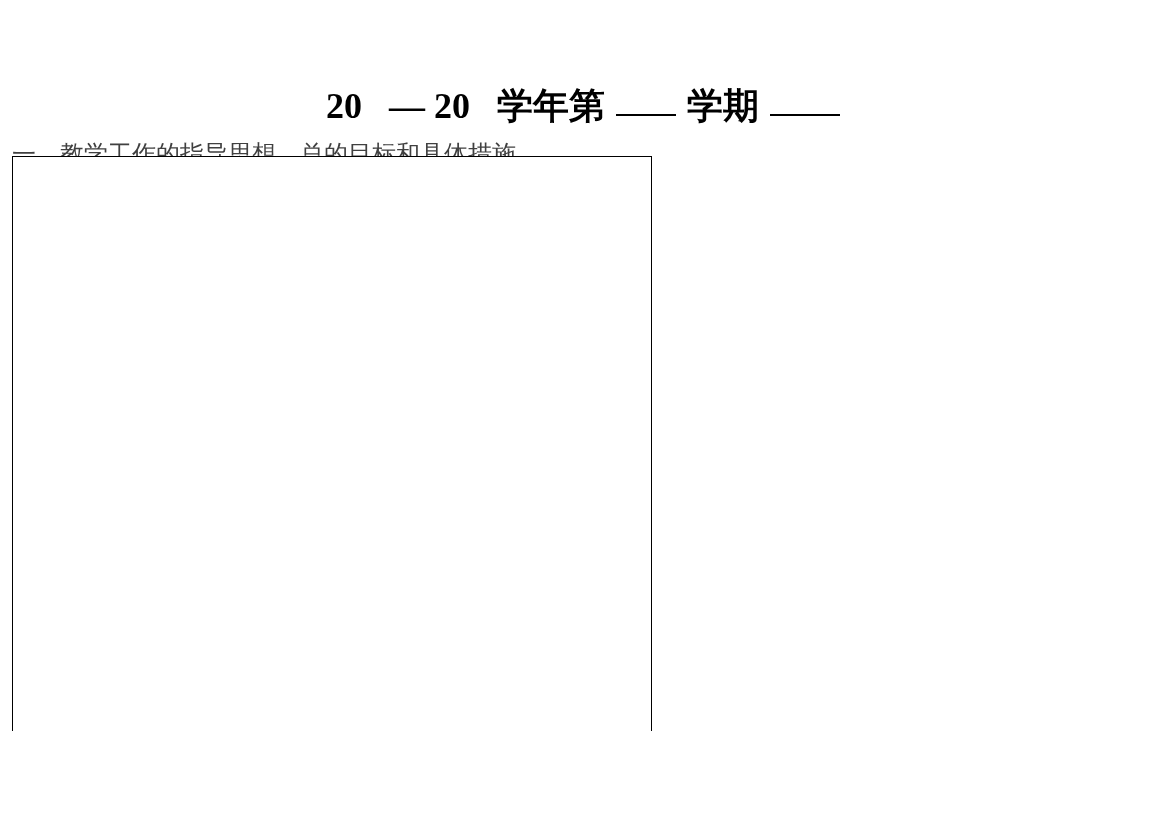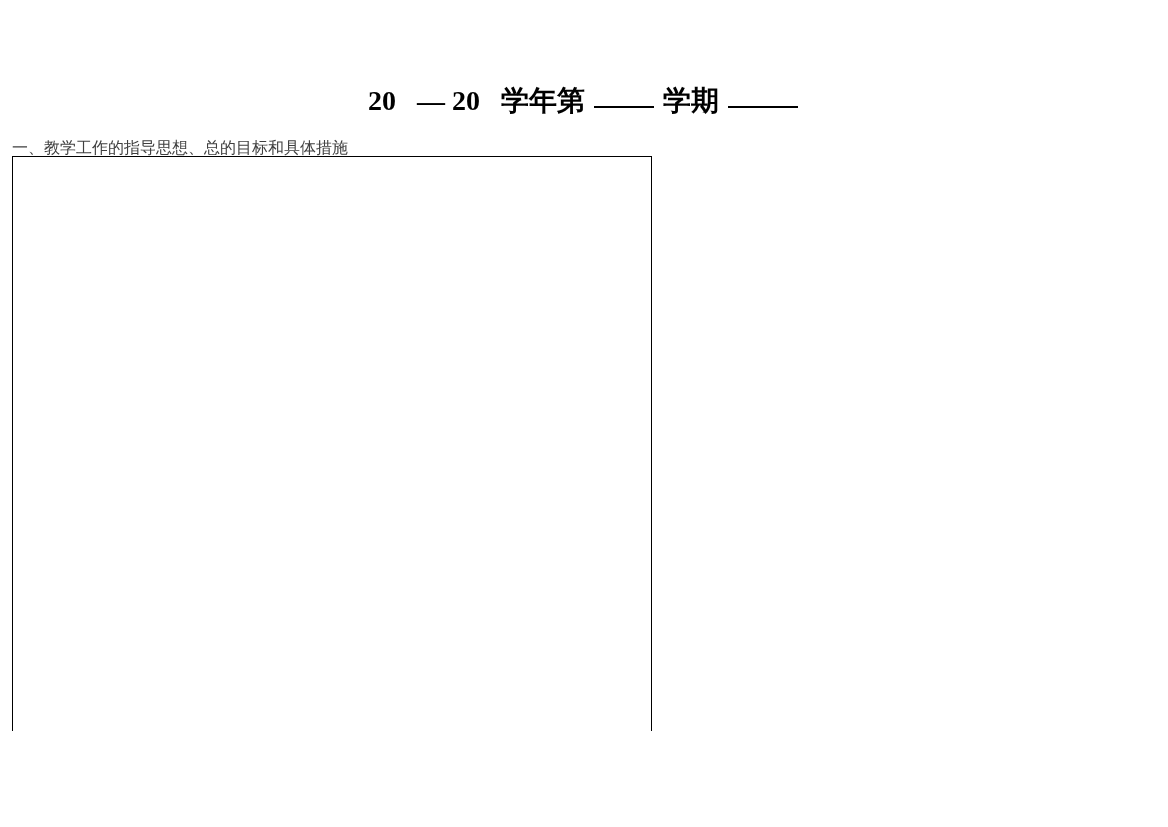--- a/index.html
+++ b/index.html
@@ -14,21 +14,21 @@
       height: 827px;
       position: relative;
       color: #000000;
     }
     .header {
       position: absolute;
       top: 82px;
       left: 0;
       width: 100%;
       text-align: center;
-      font-size: 28px;
+      font-size: 36px;
       font-weight: bold;
       color: #000000;
     }
     .header-part {
       display: inline;
     }
     .blank-short {
       display: inline-block;
       width: 60px;
       border-bottom: 2px solid #000000;
@@ -43,21 +43,21 @@
       border-bottom: 2px solid #000000;
       vertical-align: baseline;
       margin: 0 2px;
       position: relative;
       top: -2px;
     }
     .section-label {
       position: absolute;
       top: 138px;
       left: 12px;
-      font-size: 16px;
+      font-size: 24px;
       color: #404040;
     }
     .content-box {
       position: absolute;
       top: 156px;
       left: 12px;
       width: 640px;
       height: 575px;
       border-top: 1.5px solid #000000;
       border-left: 1.5px solid #000000;

